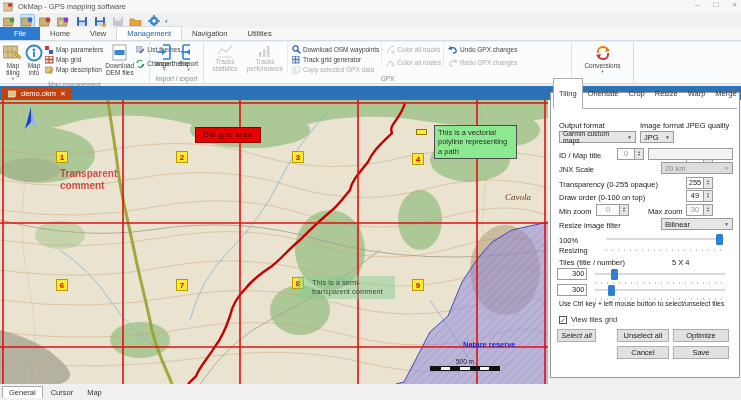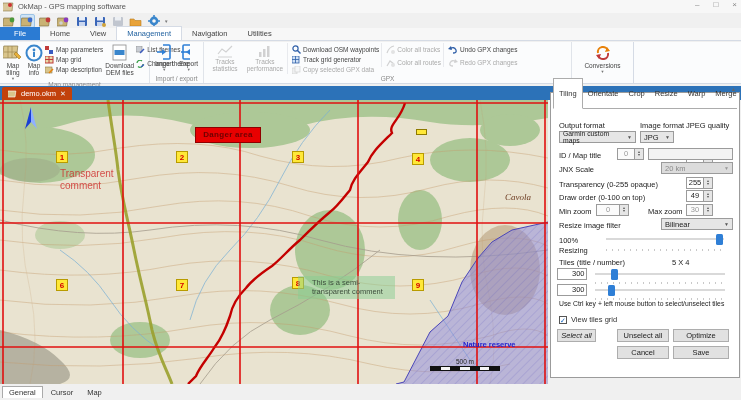--- a/index.html
+++ b/index.html
@@ -40,21 +40,21 @@
   #doctab-bar { position:absolute; left:0; top:86px; width:741px; height:14px; background:#2c72b8; display:flex; align-items:flex-end; }
   #doc-tab { background:#c2410c; color:#fff; height:13px; display:flex; align-items:center; gap:4px; padding:0 6px; font-size:7.5px; margin-left:2px; border-radius:2px 2px 0 0; }
   #doc-tab .x { font-size:7px; color:#eaf2fa; }
 
   
   #map { position:absolute; left:0; top:100px; width:548px; height:284px; background:#e9e3d0; overflow:hidden; }
   #map svg.base { position:absolute; left:0; top:0; }
   .chip { position:absolute; width:12px; height:12px; background:#ffe838; border:1px solid #b89b00; color:#d40000; font-weight:bold; font-size:8px; text-align:center; line-height:11px; }
   #danger { position:absolute; left:195px; top:27px; width:66px; height:16px; background:#e80000; border:1px solid #8f0000; color:#6d0000; font-weight:bold; font-size:8px; text-align:center; line-height:14px; letter-spacing:.3px; }
   #poly-tip { position:absolute; left:434px; top:25px; width:83px; background:#8de98f; border:1px solid #4e4e4e; color:#2c2c2c; font-size:7.5px; line-height:1.25; padding:2px 3px; }
-  #transp-comment { position:absolute; left:60px; top:68px; width:92px; color:rgba(205,35,35,.78); font-weight:normal; font-size:10px; line-height:1.15; }
+  #transp-comment { position:absolute; left:60px; top:68px; width:92px; color:rgba(205,35,35,.78); font-weight:bold; font-size:10px; line-height:1.15; }
   #semi-comment { position:absolute; left:298px; top:176px; width:97px; background:rgba(135,205,145,.5); color:rgba(55,70,55,.95); font-size:7.5px; line-height:1.25; padding:2px 3px 2px 14px; }
   #nature-label { position:absolute; left:463px; top:240px; color:#2323cf; font-weight:bold; font-size:7.5px; white-space:nowrap; }
   #place-cavola { position:absolute; left:498px; top:92px; color:#6b3a1f; font-size:9px; font-style:italic; font-family:"Liberation Serif", serif;margin-left:7px; }
   #scalebar { position:absolute; left:430px; top:258px; width:70px; text-align:center; }
   #scalebar .lbl { font-size:6.5px; color:#222; }
   #scalebar .bar { display:flex; height:5px; border:1px solid #111; margin-top:1px; }
   #scalebar .bar i { flex:1; } .seg-b { background:#111; } .seg-w { background:#f5f5f5; }
   #wp-marker { position:absolute; left:416px; top:29px; width:11px; height:6px; background:#ffe838; border:1px solid #8f7a00; }
   #north-arrow { position:absolute; left:18px; top:5px; }
 
@@ -470,20 +470,21 @@
   <span class="chip" style="left:176px; top:51px;">2</span>
   <span class="chip" style="left:292px; top:51px;">3</span>
   <span class="chip" style="left:412px; top:53px;">4</span>
   <span class="chip" style="left:56px; top:179px;">6</span>
   <span class="chip" style="left:176px; top:179px;">7</span>
   <span class="chip" style="left:292px; top:177px;">8</span>
   <span class="chip" style="left:412px; top:179px;">9</span>
 
   <div id="danger">Danger area</div>
   <div id="wp-marker"></div>
+  <div id="poly-tip">This is a vectorial polyline representing a path</div>
   <div id="transp-comment">Transparent comment</div>
   <div id="semi-comment">This is a semi-transparent comment</div>
   <div id="nature-label">Nature reserve</div>
   <div id="place-cavola">Cavola</div>
 
   <div id="scalebar">
     <div class="lbl">500 m</div>
     <div class="bar">
         <i class="seg-b"></i>
         <i class="seg-w"></i>

